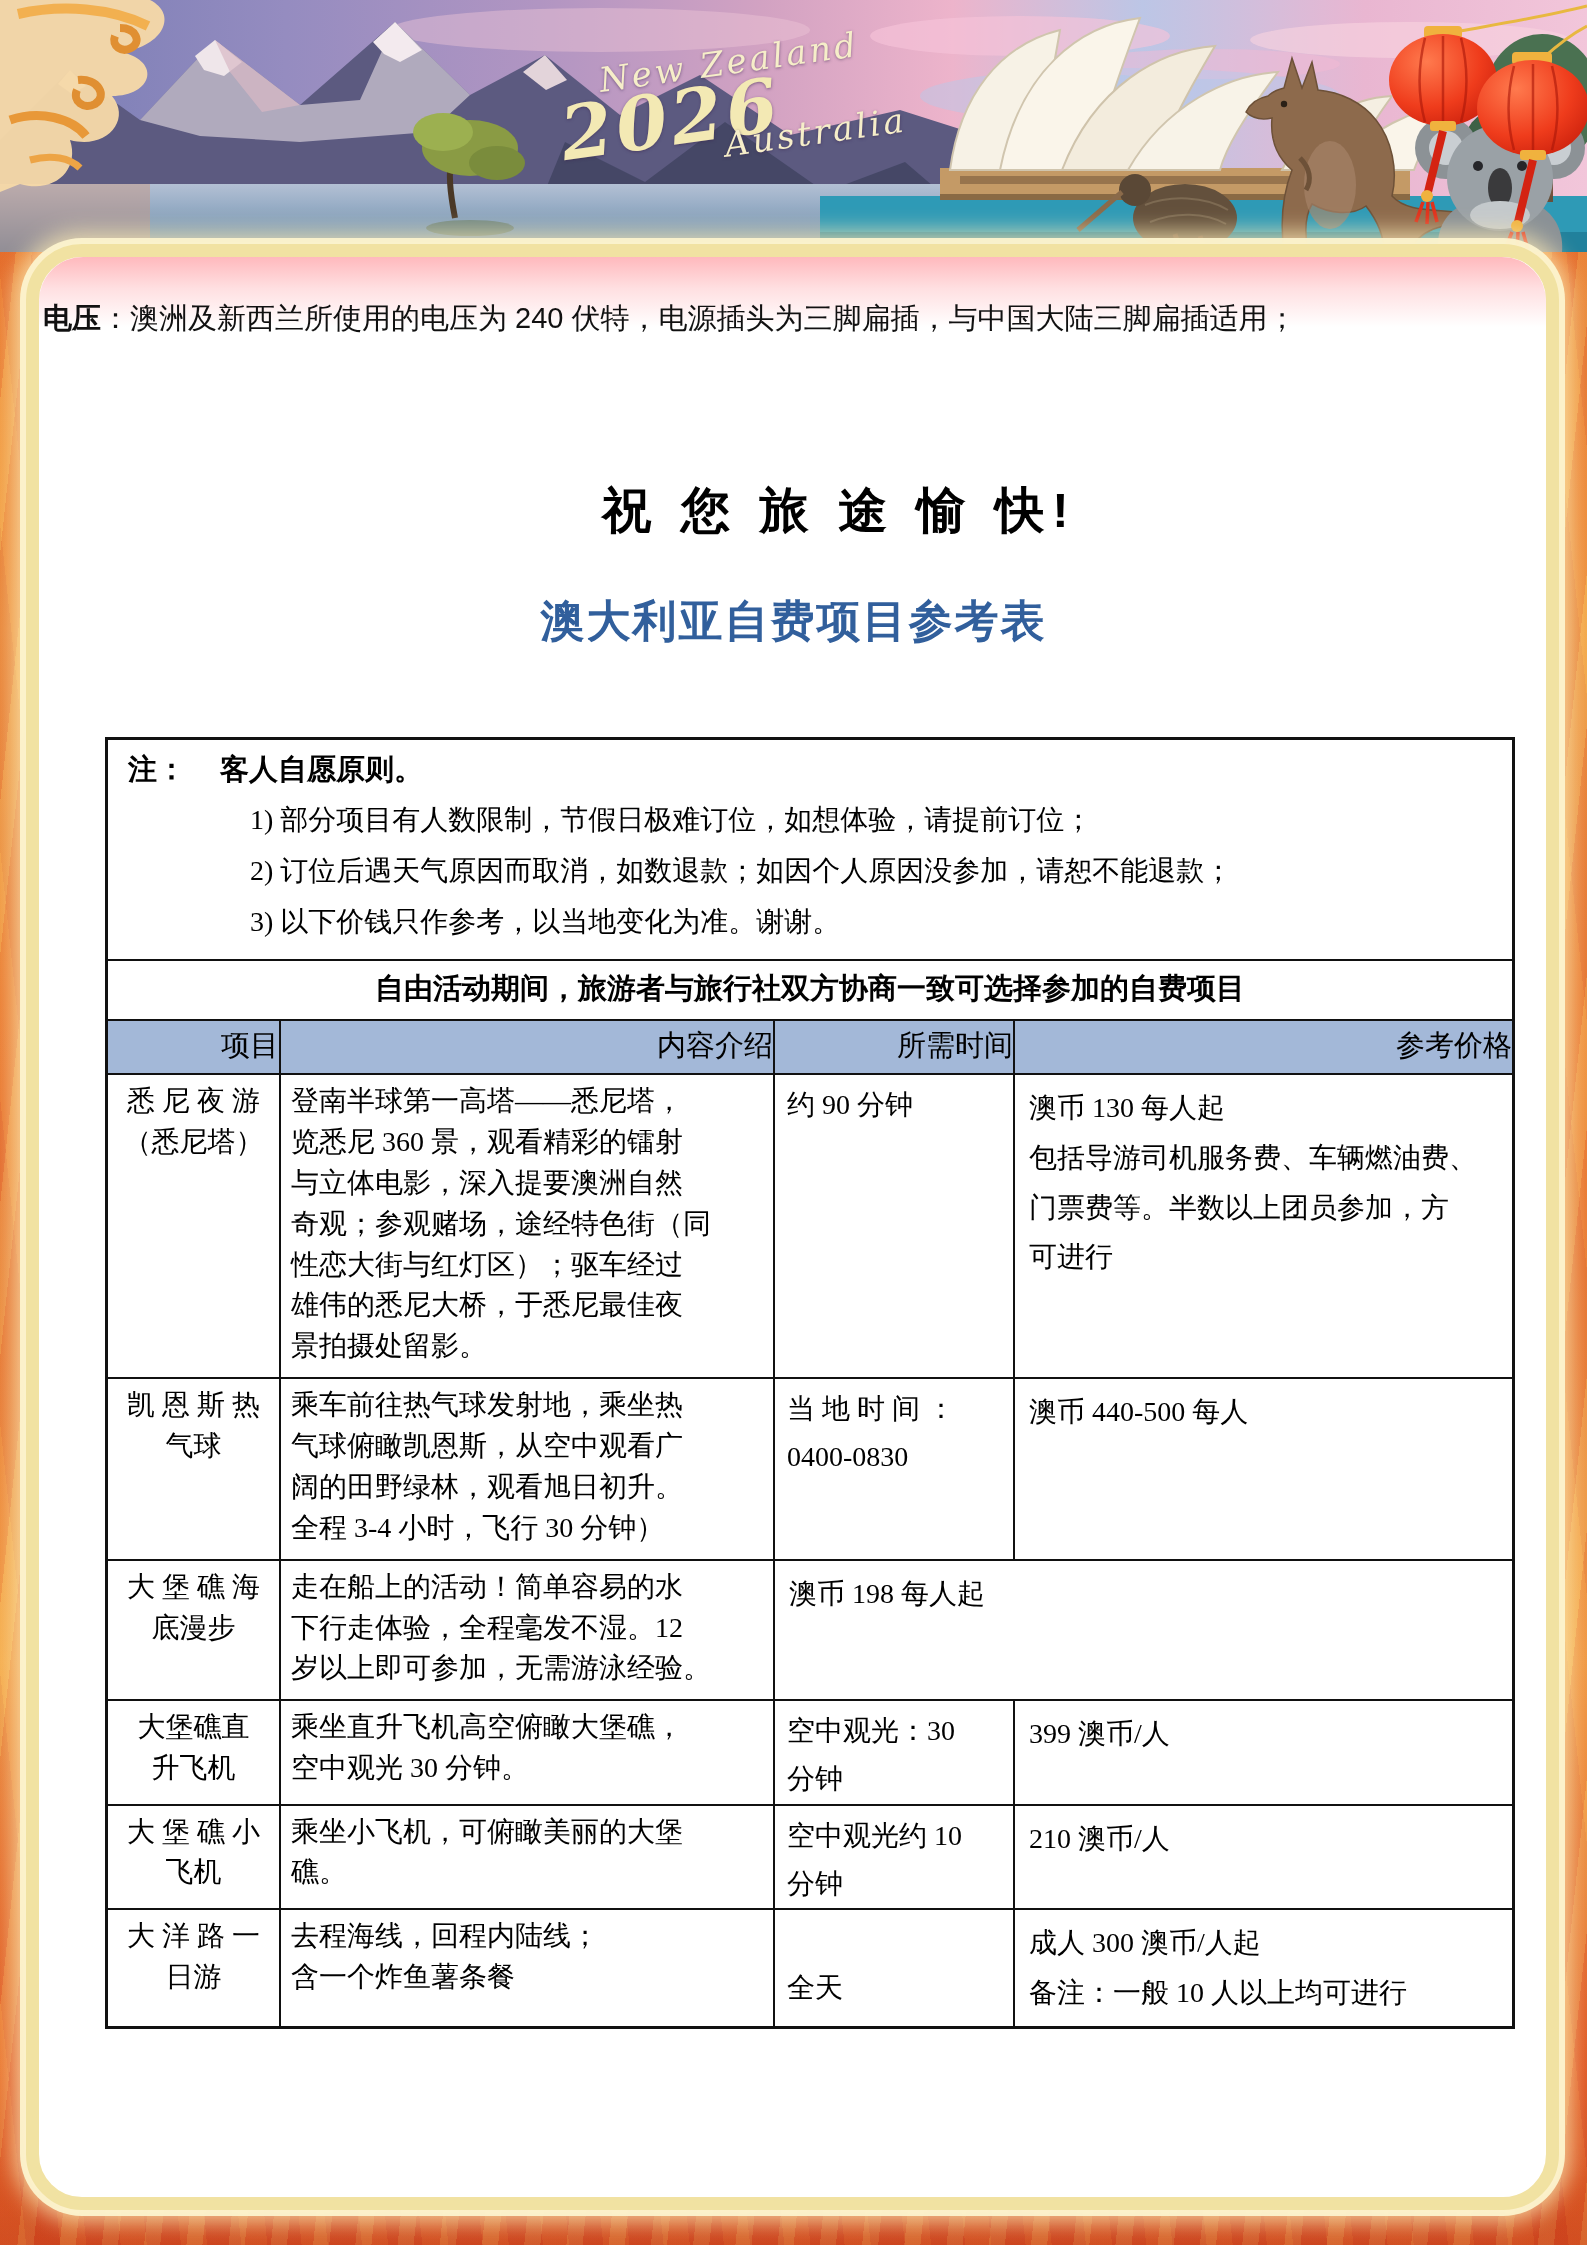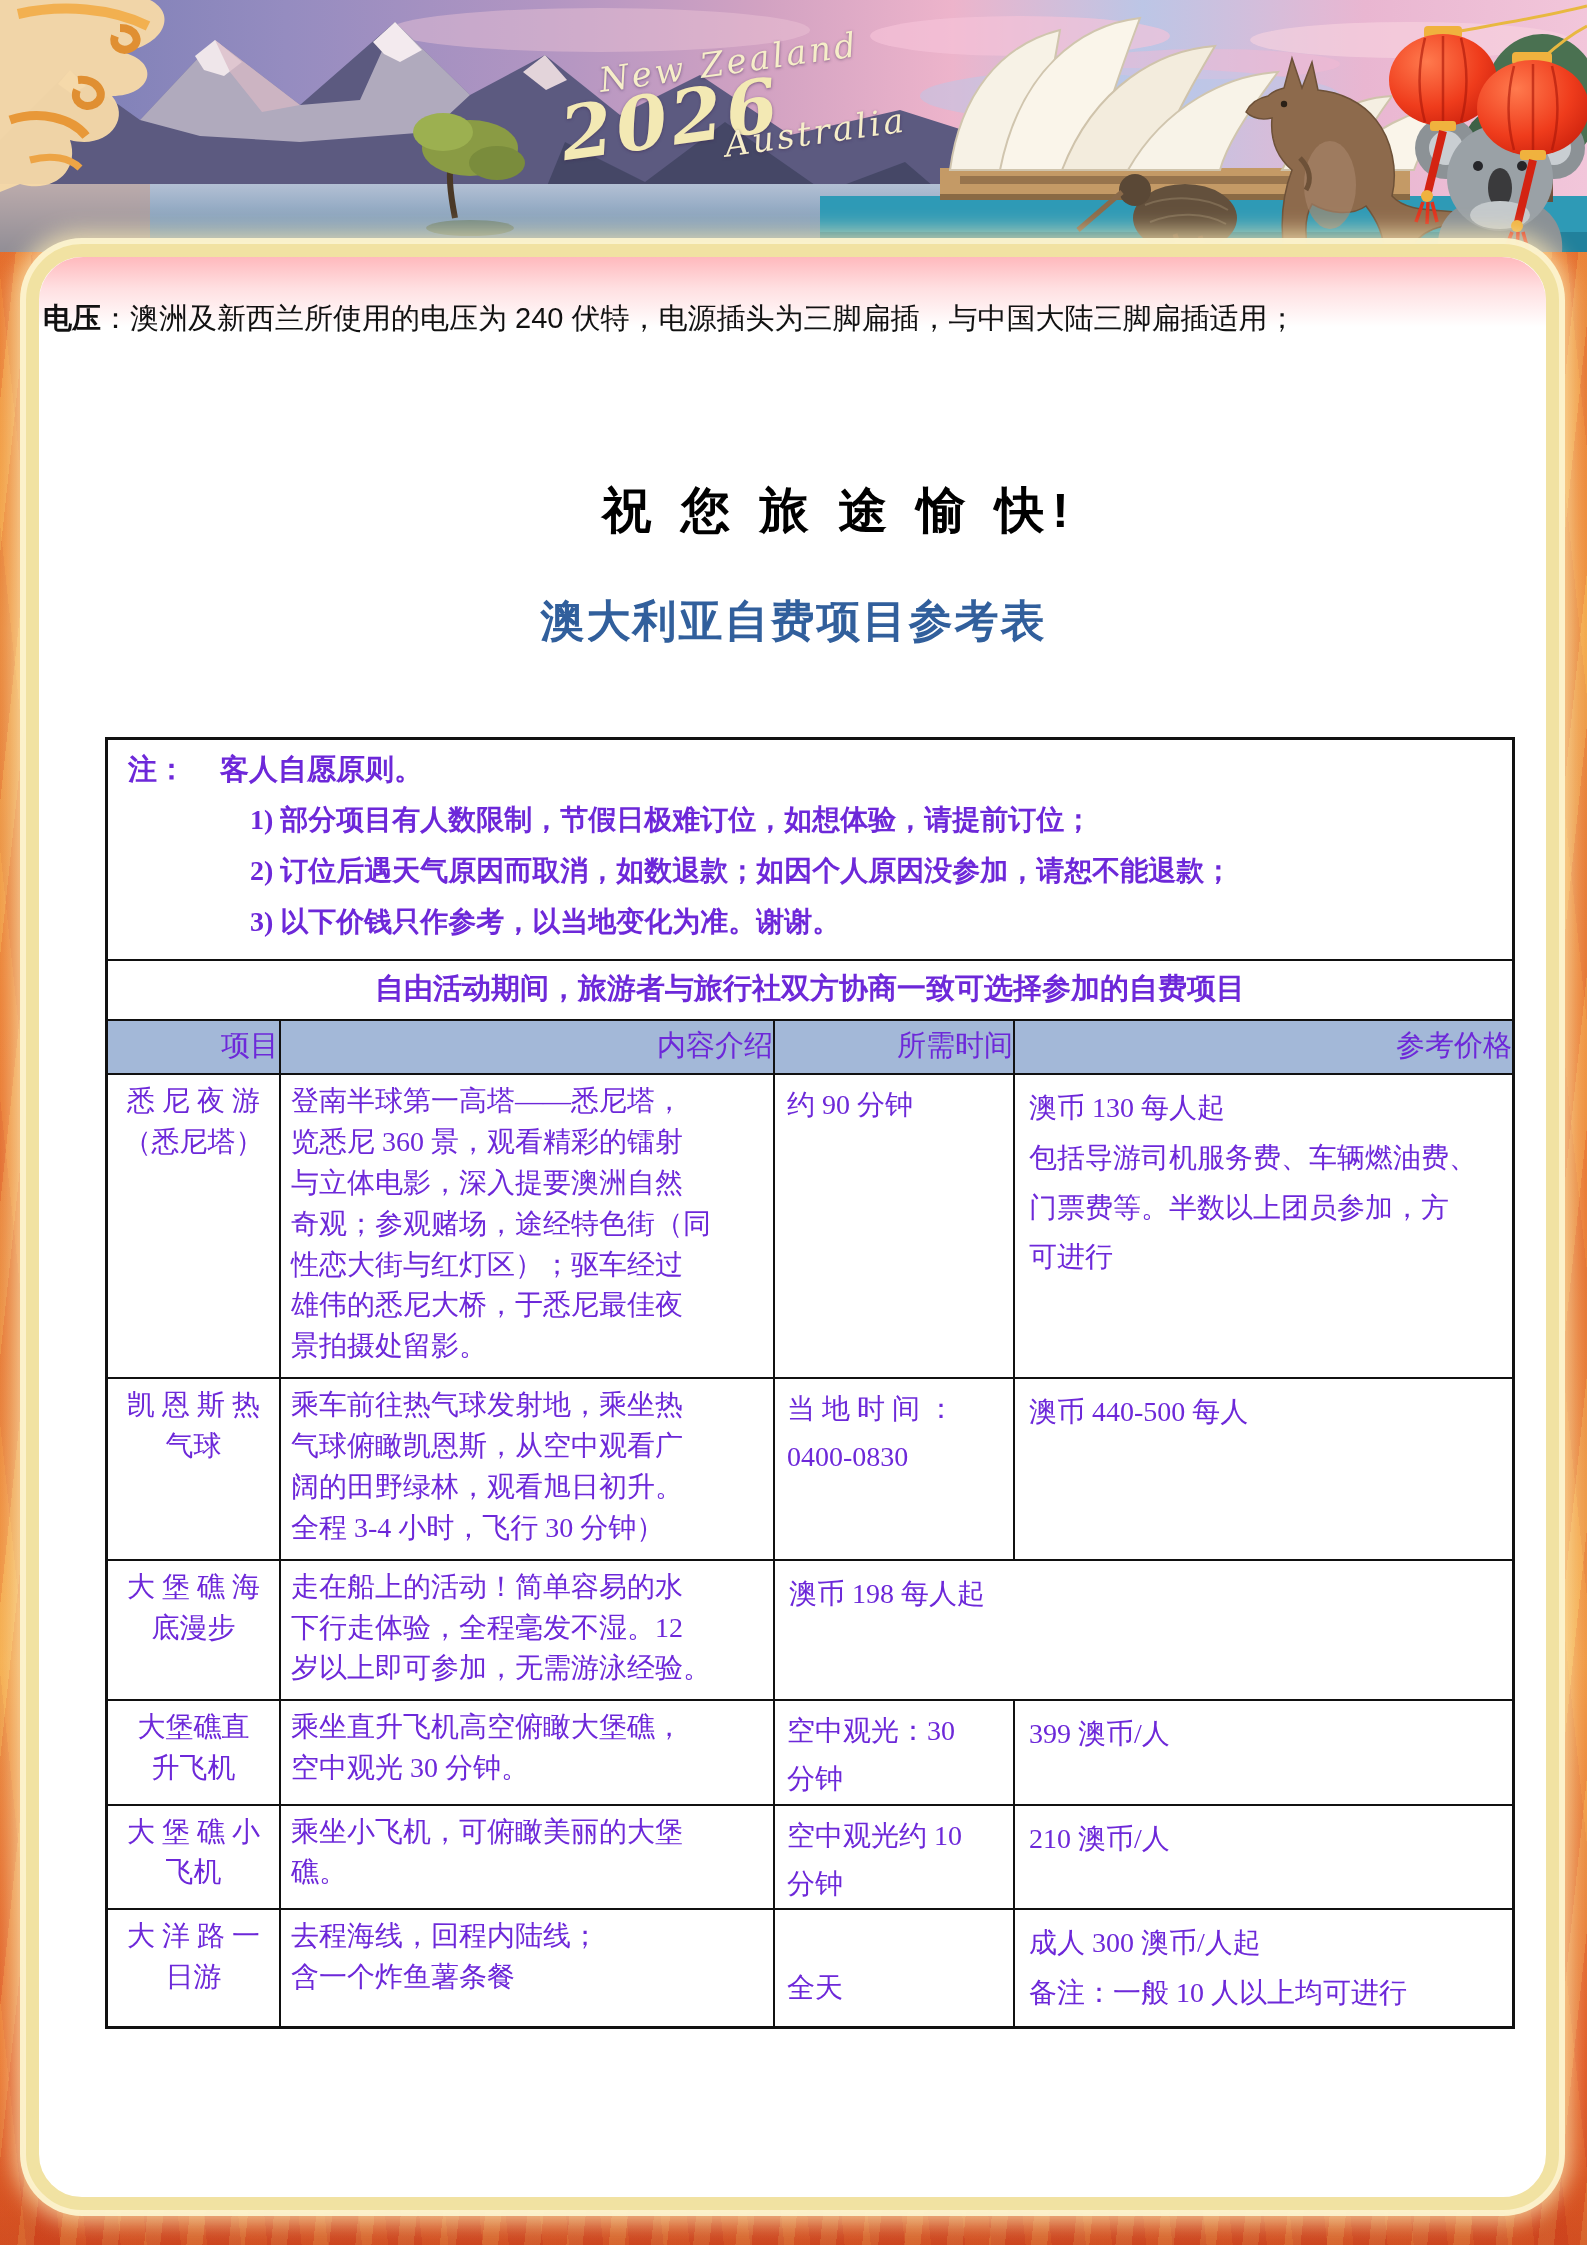--- a/index.html
+++ b/index.html
@@ -36,25 +36,25 @@
     border-radius:44px 44px 0 0;
     background:linear-gradient(180deg,#ffb9bd 0%,rgba(255,185,189,.45) 45%,rgba(255,185,189,0) 100%);
   }
   
   .content{position:absolute;left:0;top:0;width:1437px;height:2245px;z-index:5;}
   .voltage{position:absolute;left:43px;top:299px;width:1480px;font-family:"Liberation Sans","DejaVu Sans",sans-serif;font-size:29px;color:#111;}
   .voltage .lbl{font-weight:bold;}
   .h1{position:absolute;left:0;top:478px;width:1587px;text-align:center;font-family:"Liberation Sans","DejaVu Sans",sans-serif;font-weight:bold;font-size:49px;letter-spacing:8px;color:#000;padding-left:46px;}
   .h2{position:absolute;left:0;top:592px;width:1587px;text-align:center;font-family:"Liberation Sans","DejaVu Sans",sans-serif;font-weight:bold;font-size:44px;letter-spacing:2px;}
   
-  .fee-table{position:absolute;left:105px;top:737px;width:1404px;border:3px solid #111;background:#fff;font-size:28px;color:#6d28d9;}
+  .fee-table{position:absolute;left:105px;top:737px;width:1404px;border:3px solid #111;background:#fff;font-size:28px;color:#000000;}
   .t-notes{padding:10px 20px 16px 20px;}
   .t-notes .head{font-family:"Liberation Sans","DejaVu Sans",sans-serif;font-weight:bold;font-size:29px;}
   .t-notes .head .ttl{margin-left:34px;}
-  .note-item{margin-left:122px;margin-top:9px;font-size:28px;line-height:1.5;font-weight:bold;}
+  .note-item{margin-left:122px;margin-top:9px;font-size:28px;line-height:1.5;}
   .t-sub{border-top:2px solid #111;text-align:center;font-family:"Liberation Sans","DejaVu Sans",sans-serif;font-weight:bold;font-size:29px;padding:8px 0 10px 0;}
   .t-row{display:grid;grid-template-columns:171px 494px 240px auto;border-top:2px solid #111;}
   .t-row .c{border-left:2px solid #111;white-space:pre-line;}
   .t-row .c:first-child{border-left:none;}
   .t-head .c{font-family:"Liberation Sans","DejaVu Sans",sans-serif;font-weight:normal;font-size:29px;text-align:right;padding:5px 0 7px 0;}
   .c.item{text-align:center;padding:6px 6px;line-height:1.46;}
   .c.desc{padding:6px 8px 10px 10px;line-height:1.46;}
   .c.time{padding:6px 8px 0 12px;line-height:1.72;}
   .c.price{padding:8px 10px 8px 14px;line-height:1.78;}
   .r1{min-height:286px;} .r2{min-height:176px;} .r3{min-height:128px;}

